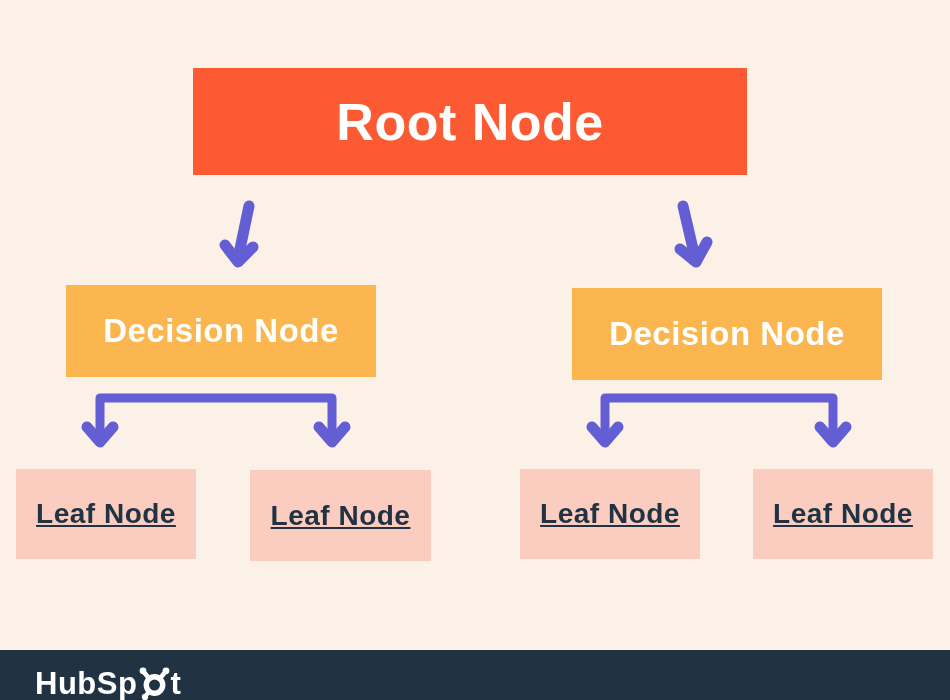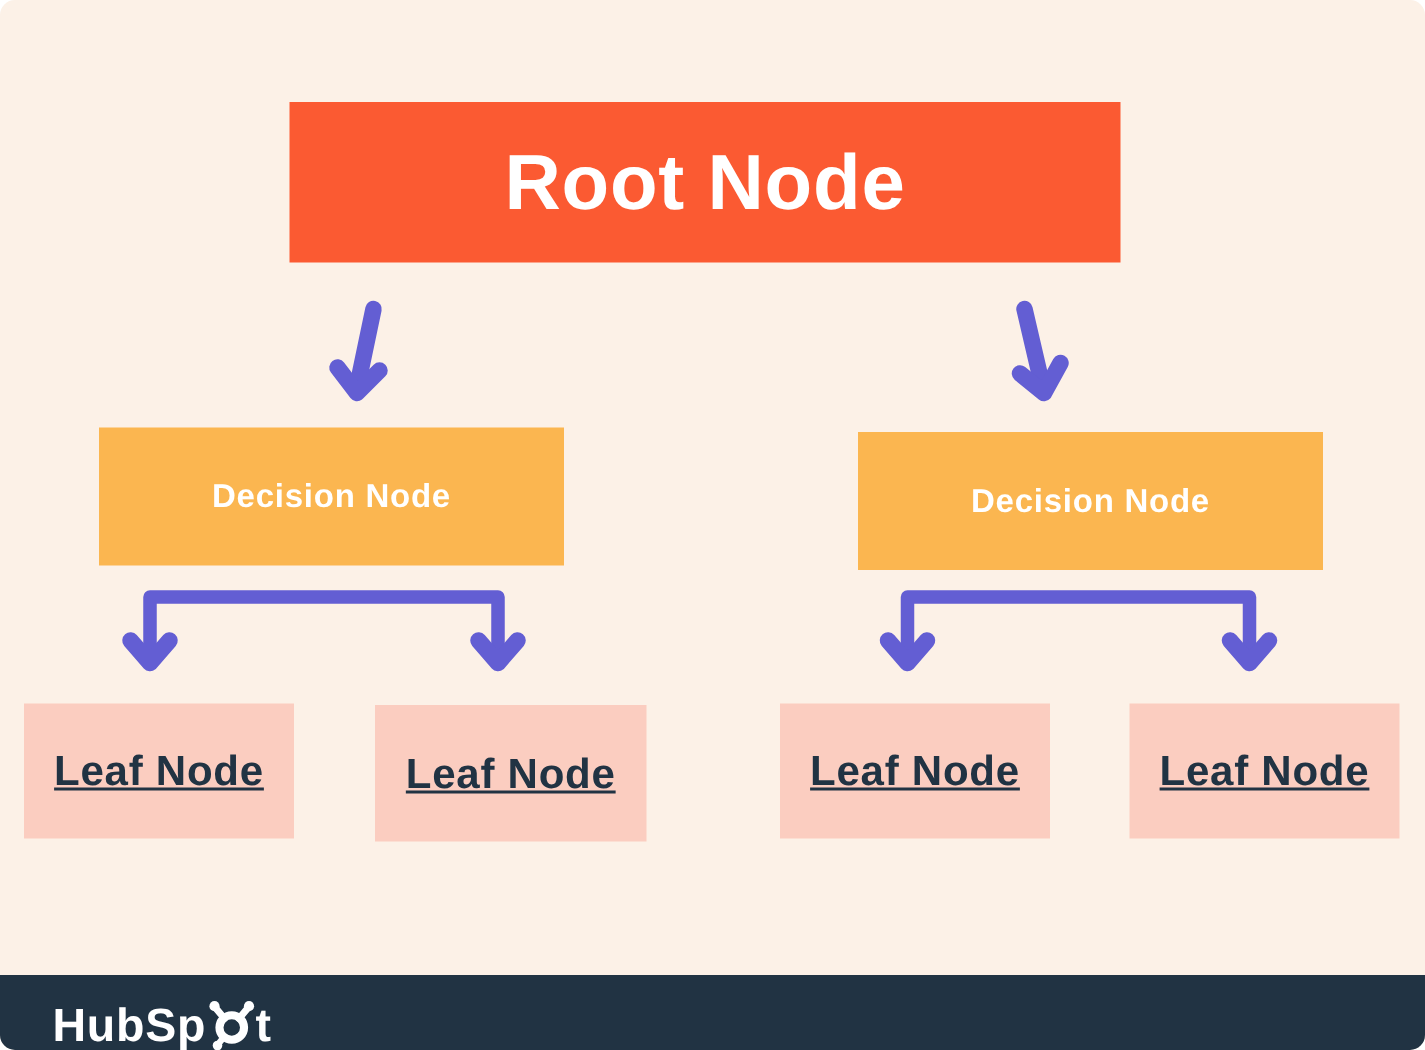--- a/index.html
+++ b/index.html
@@ -4,21 +4,20 @@
 <style>
   html, body { margin: 0; padding: 0; }
   body { font-family: "Liberation Sans", sans-serif; }
 
   .canvas {
     position: relative;
     width: 950px;
     height: 700px;
     background: var(--background, #FCF1E7);
     overflow: hidden;
-    border-radius: 10px;
   }
 
   .node {
     position: absolute;
     display: flex;
     align-items: center;
     justify-content: center;
     font-weight: 700;
     letter-spacing: 0.5px;
     box-sizing: border-box;
@@ -28,21 +27,21 @@
     left: 193px; top: 68px; width: 554px; height: 107px;
     background: var(--root-node, #FB5A32);
     color: var(--node-text-light, #fff);
     font-size: 52px;
   }
 
   .decision-node {
     width: 310px; height: 92px;
     background: var(--decision-node, #FBB650);
     color: var(--node-text-light, #fff);
-    font-size: 22px;
+    font-size: 33px;
   }
   .decision-left  { left: 66px;  top: 285px; }
   .decision-right { left: 572px; top: 288px; }
 
   .leaf-node {
     width: 180px; height: 90px;
     background: var(--leaf-node, #FBCDC0);
     color: var(--leaf-text, #213343);
     font-size: 28px;
     text-decoration: underline;

